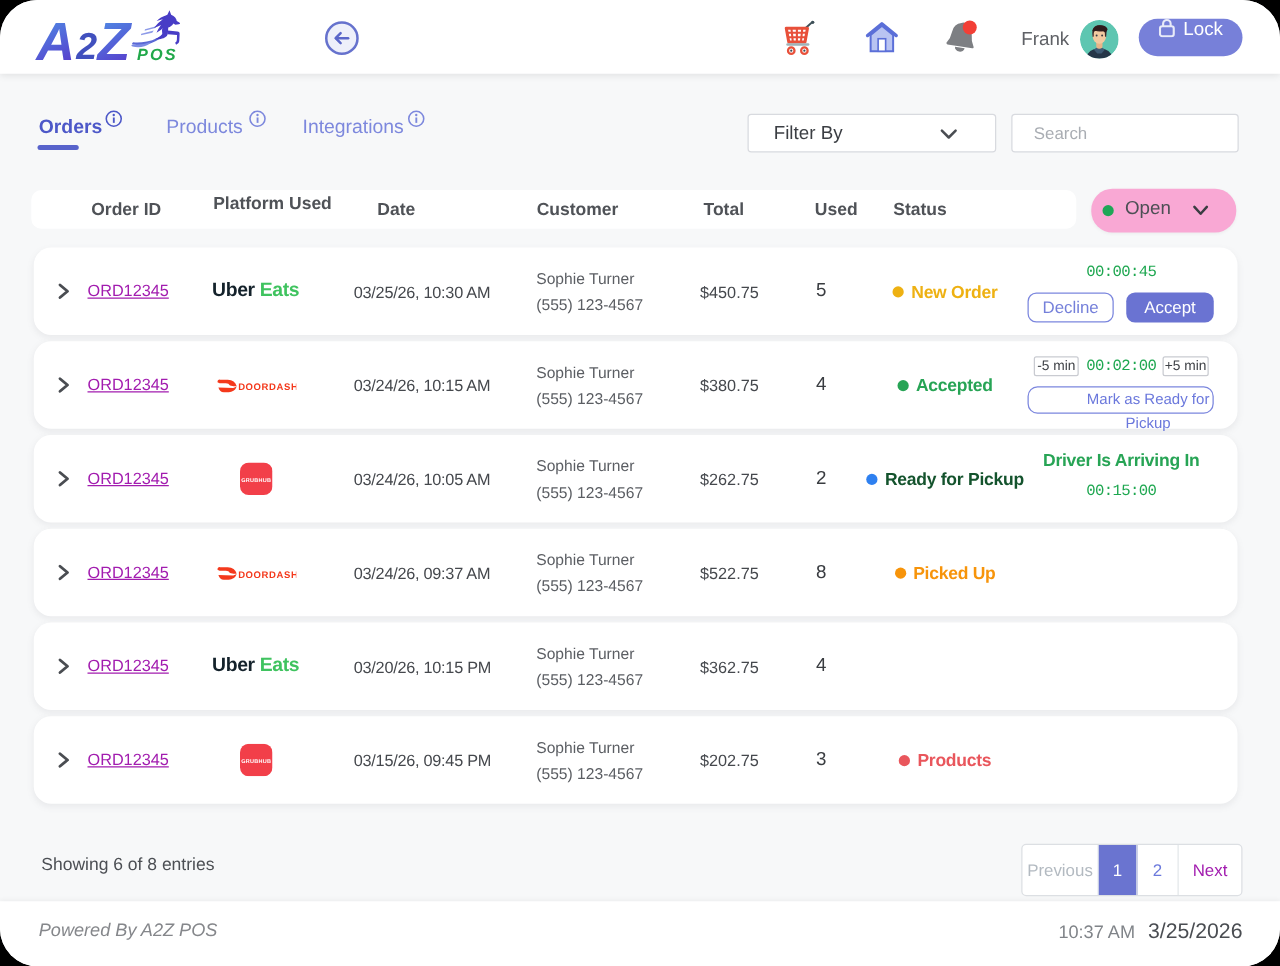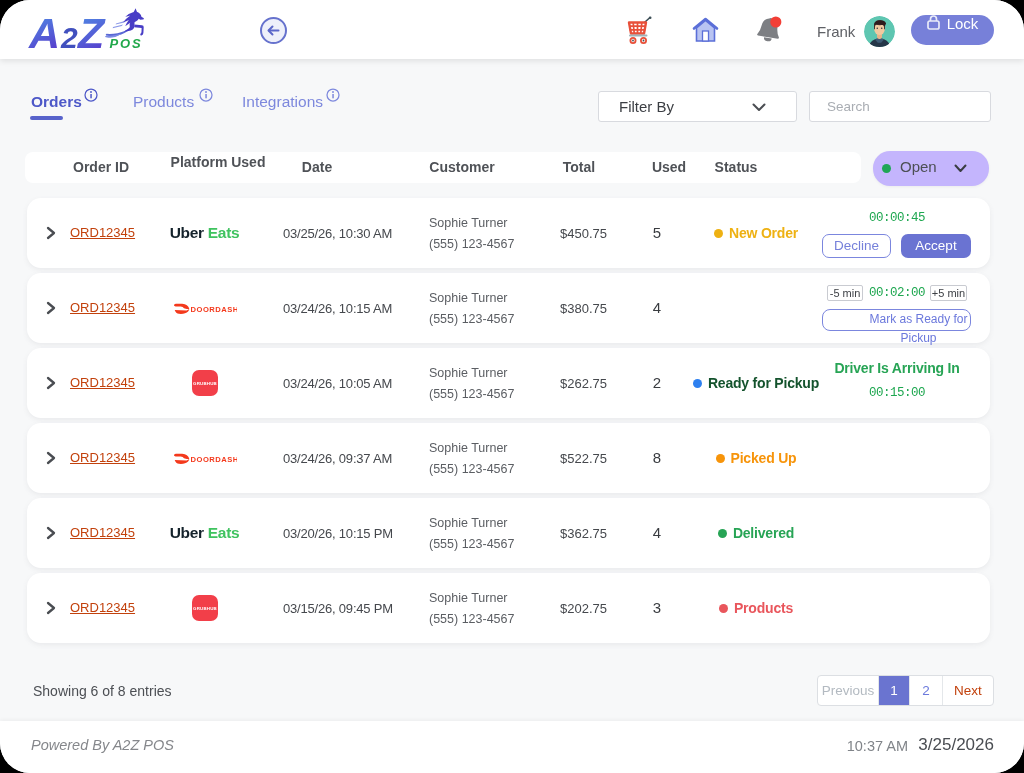--- a/index.html
+++ b/index.html
@@ -29,44 +29,44 @@
   #filter{position:absolute;left:598px;top:91px;width:199px;height:31px;background:#fff;
           border:1px solid #d8dadf;border-radius:3px;}
   #filter span{position:absolute;left:20px;top:6px;font-size:15px;color:#3b3e43;}
   #search{position:absolute;left:809px;top:91px;width:182px;height:31px;background:#fff;
           border:1px solid #d8dadf;border-radius:3px;}
   #search span{position:absolute;left:17px;top:7px;font-size:13.5px;color:#a9adb3;}
   
   #thead{position:absolute;left:25px;top:152px;width:836px;height:31px;background:#fff;border-radius:8px;}
   .th{position:absolute;top:0;height:31px;line-height:31px;font-size:14px;font-weight:bold;color:#4f5257;
       transform:translateX(-50%);white-space:nowrap;}
-  #openpill{position:absolute;left:873px;top:151px;width:116px;height:35px;background:#c4b5fd;border-radius:17px;
+  #openpill{position:absolute;left:873px;top:151px;width:116px;height:35px;background:#f9a8d4;border-radius:17px;
             box-shadow:0 1px 3px rgba(0,0,0,0.05);text-align:right;}
   #openpill .dot{position:absolute;left:9px;top:13px;width:9px;height:9px;border-radius:50%;background:#1fa656;}
   #openpill .lbl{position:absolute;left:27px;top:7px;font-size:15px;color:#4c4f54;}
   
   .row{position:absolute;left:27px;width:963px;height:70px;background:#fff;border-radius:14px;
        box-shadow:0 2px 5px rgba(120,120,130,0.10);}
   .chev{position:absolute;left:17px;top:28px;}
-  .ord{position:absolute;left:43px;top:27px;font-size:13px;color:#c2410c;text-decoration:underline;}
+  .ord{position:absolute;left:43px;top:27px;font-size:13px;color:#a21caf;text-decoration:underline;}
   .plat{position:absolute;left:115px;top:0;width:125px;height:70px;display:flex;align-items:center;justify-content:center;}
   .date{position:absolute;left:256px;top:28px;font-size:13px;color:#45484d;letter-spacing:-0.2px;white-space:nowrap;}
   .cust{position:absolute;left:402px;top:15px;font-size:12.5px;color:#5b5e63;line-height:21px;white-space:nowrap;}
   .tot{position:absolute;left:533px;top:28px;font-size:13px;color:#45484d;}
   .items{position:absolute;left:614px;top:26px;width:32px;text-align:center;font-size:15px;color:#393c40;}
   .status{position:absolute;left:582px;top:0;width:294px;height:70px;display:flex;align-items:center;justify-content:center;gap:6px;}
   .sdot{width:9px;height:9px;border-radius:50%;flex:none;}
   .stxt{font-size:14px;font-weight:bold;letter-spacing:-0.2px;white-space:nowrap;}
   .action{position:absolute;left:762px;top:0;width:215px;height:70px;}
   .mono{font-family:"Liberation Mono",monospace;color:#1ea750;}
   
   .btn{position:absolute;font-size:13.5px;border-radius:7px;text-align:center;}
   
   #showing{position:absolute;left:33px;top:683px;font-size:14px;color:#4c4f54;}
-  #pager{position:absolute;left:817px;top:675px;height:31px;background:#fff;border:1px solid #dcdfe3;
+  #pager{position:absolute;left:817px;top:675px;height:42px;background:#fff;border:1px solid #dcdfe3;
          border-radius:4px;display:flex;overflow:hidden;}
   #pager div{height:100%;display:flex;align-items:center;justify-content:center;font-size:13.5px;
              border-right:1px solid #e4e7ea;}
   #pager div:last-child{border-right:none;}
   #ftr{position:absolute;left:0;top:721px;width:1024px;height:52px;background:#fff;
        box-shadow:0 -1px 4px rgba(0,0,0,0.05);}
   #ftr .pw{position:absolute;left:31px;top:16px;font-style:italic;font-size:14.5px;color:#85878b;}
   #ftr .tm{position:absolute;right:116px;top:17px;font-size:14.5px;color:#808489;}
   #ftr .dt{position:absolute;right:30px;top:14px;font-size:17px;color:#4a4d52;}
 </style>
@@ -235,20 +235,24 @@
         <svg width="64" height="14" viewBox="0 0 64 14">
 <path d="M1,4.7 Q0.9,2.6 3,2.7 L9.2,2.8 Q15,3.1 16.3,7.8 Q15,8.3 13.8,7.9 L11,7.3 Q10,5.7 7.7,5.6 L2.6,5.5 Z" fill="#f4391c"></path>
 <path d="M1.7,8.9 L13.6,9.4 Q16,8.7 16.3,7.8 Q16,11 12,12.3 Q9.5,13.1 6,12.8 Q2.8,12.5 1.7,8.9 Z" fill="#f4391c"></path>
 <text x="17.5" y="11" font-family="Liberation Sans" font-weight="bold" font-size="7.6" fill="#f4391c" letter-spacing="0.5">DOORDASH</text>
 </svg>
       </div>
     <div class="date">03/24/26, 10:15 AM</div>
     <div class="cust">Sophie Turner<br>(555) 123-4567</div>
     <div class="tot">$380.75</div>
     <div class="items">4</div>
+    <div class="status">
+        <div class="sdot" style="background:#27a455;"></div>
+        <div class="stxt" style="color:#27a455;">Accepted</div>
+      </div>
     <div class="action" style="left:770px;width:200px;">
    <div style="position:absolute;left:30px;top:12px;width:36px;height:16px;border:1px solid #c9cbd1;border-radius:2px;background:#fff;font-size:11px;color:#3e4146;text-align:center;line-height:14px;">-5 min</div>
    <div class="mono" style="position:absolute;left:68px;top:13px;width:64px;text-align:center;font-size:12.5px;letter-spacing:-0.5px;">00:02:00</div>
    <div style="position:absolute;left:133px;top:12px;width:37px;height:16px;border:1px solid #c9cbd1;border-radius:2px;background:#fff;font-size:11px;color:#3e4146;text-align:center;line-height:14px;">+5 min</div>
    <div class="btn" style="left:25px;top:36px;width:149px;height:22px;line-height:19px;border:1.5px solid #7b86de;color:#6b78dc;background:#fff;border-radius:8px;font-size:12px;padding-left:44px;">Mark as Ready for Pickup</div>
  </div>
   </div>
   <div class="row" style="top:348px;">
     <svg class="chev" width="13" height="14" viewBox="0 0 13 14">
         <path d="M4,2 L10,7 L4,12" fill="none" stroke="#4a4d52" stroke-width="2.3" stroke-linecap="round" stroke-linejoin="round"></path>
@@ -300,24 +304,20 @@
         <path d="M4,2 L10,7 L4,12" fill="none" stroke="#4a4d52" stroke-width="2.3" stroke-linecap="round" stroke-linejoin="round"></path>
       </svg>
     <div class="ord">ORD12345</div>
     <div class="plat">
         <div style="font-size:15.5px;font-weight:bold;letter-spacing:-0.3px;white-space:nowrap"><span style="color:#14222b">Uber</span> <span style="color:#3fc35f">Eats</span></div>
       </div>
     <div class="date">03/20/26, 10:15 PM</div>
     <div class="cust">Sophie Turner<br>(555) 123-4567</div>
     <div class="tot">$362.75</div>
     <div class="items">4</div>
-    <div class="status">
-        <div class="sdot" style="background:#27a455;"></div>
-        <div class="stxt" style="color:#27a455;">Delivered</div>
-      </div>
 
   </div>
   <div class="row" style="top:573px;">
     <svg class="chev" width="13" height="14" viewBox="0 0 13 14">
         <path d="M4,2 L10,7 L4,12" fill="none" stroke="#4a4d52" stroke-width="2.3" stroke-linecap="round" stroke-linejoin="round"></path>
       </svg>
     <div class="ord">ORD12345</div>
     <div class="plat">
         <svg width="26" height="26" viewBox="0 0 26 26">
           <rect width="26" height="26" rx="7" fill="#f23f49"></rect>
@@ -333,21 +333,21 @@
         <div class="stxt" style="color:#e9565c;">Products</div>
       </div>
 
   </div>
 
   <div id="showing">Showing 6 of 8 entries</div>
   <div id="pager">
     <div style="width:61px;color:#b3bac1;">Previous</div>
     <div style="width:31px;background:#6a74d0;color:#fff;">1</div>
     <div style="width:33px;color:#6b79dc;">2</div>
-    <div style="width:50px;color:#c2410c;">Next</div>
+    <div style="width:50px;color:#a21caf;">Next</div>
   </div>
 
   <div id="ftr">
     <div class="pw">Powered By A2Z POS</div>
     <div class="tm">10:37 AM</div>
     <div class="dt">3/25/2026</div>
   </div>
 </div>
 
 </body></html>

